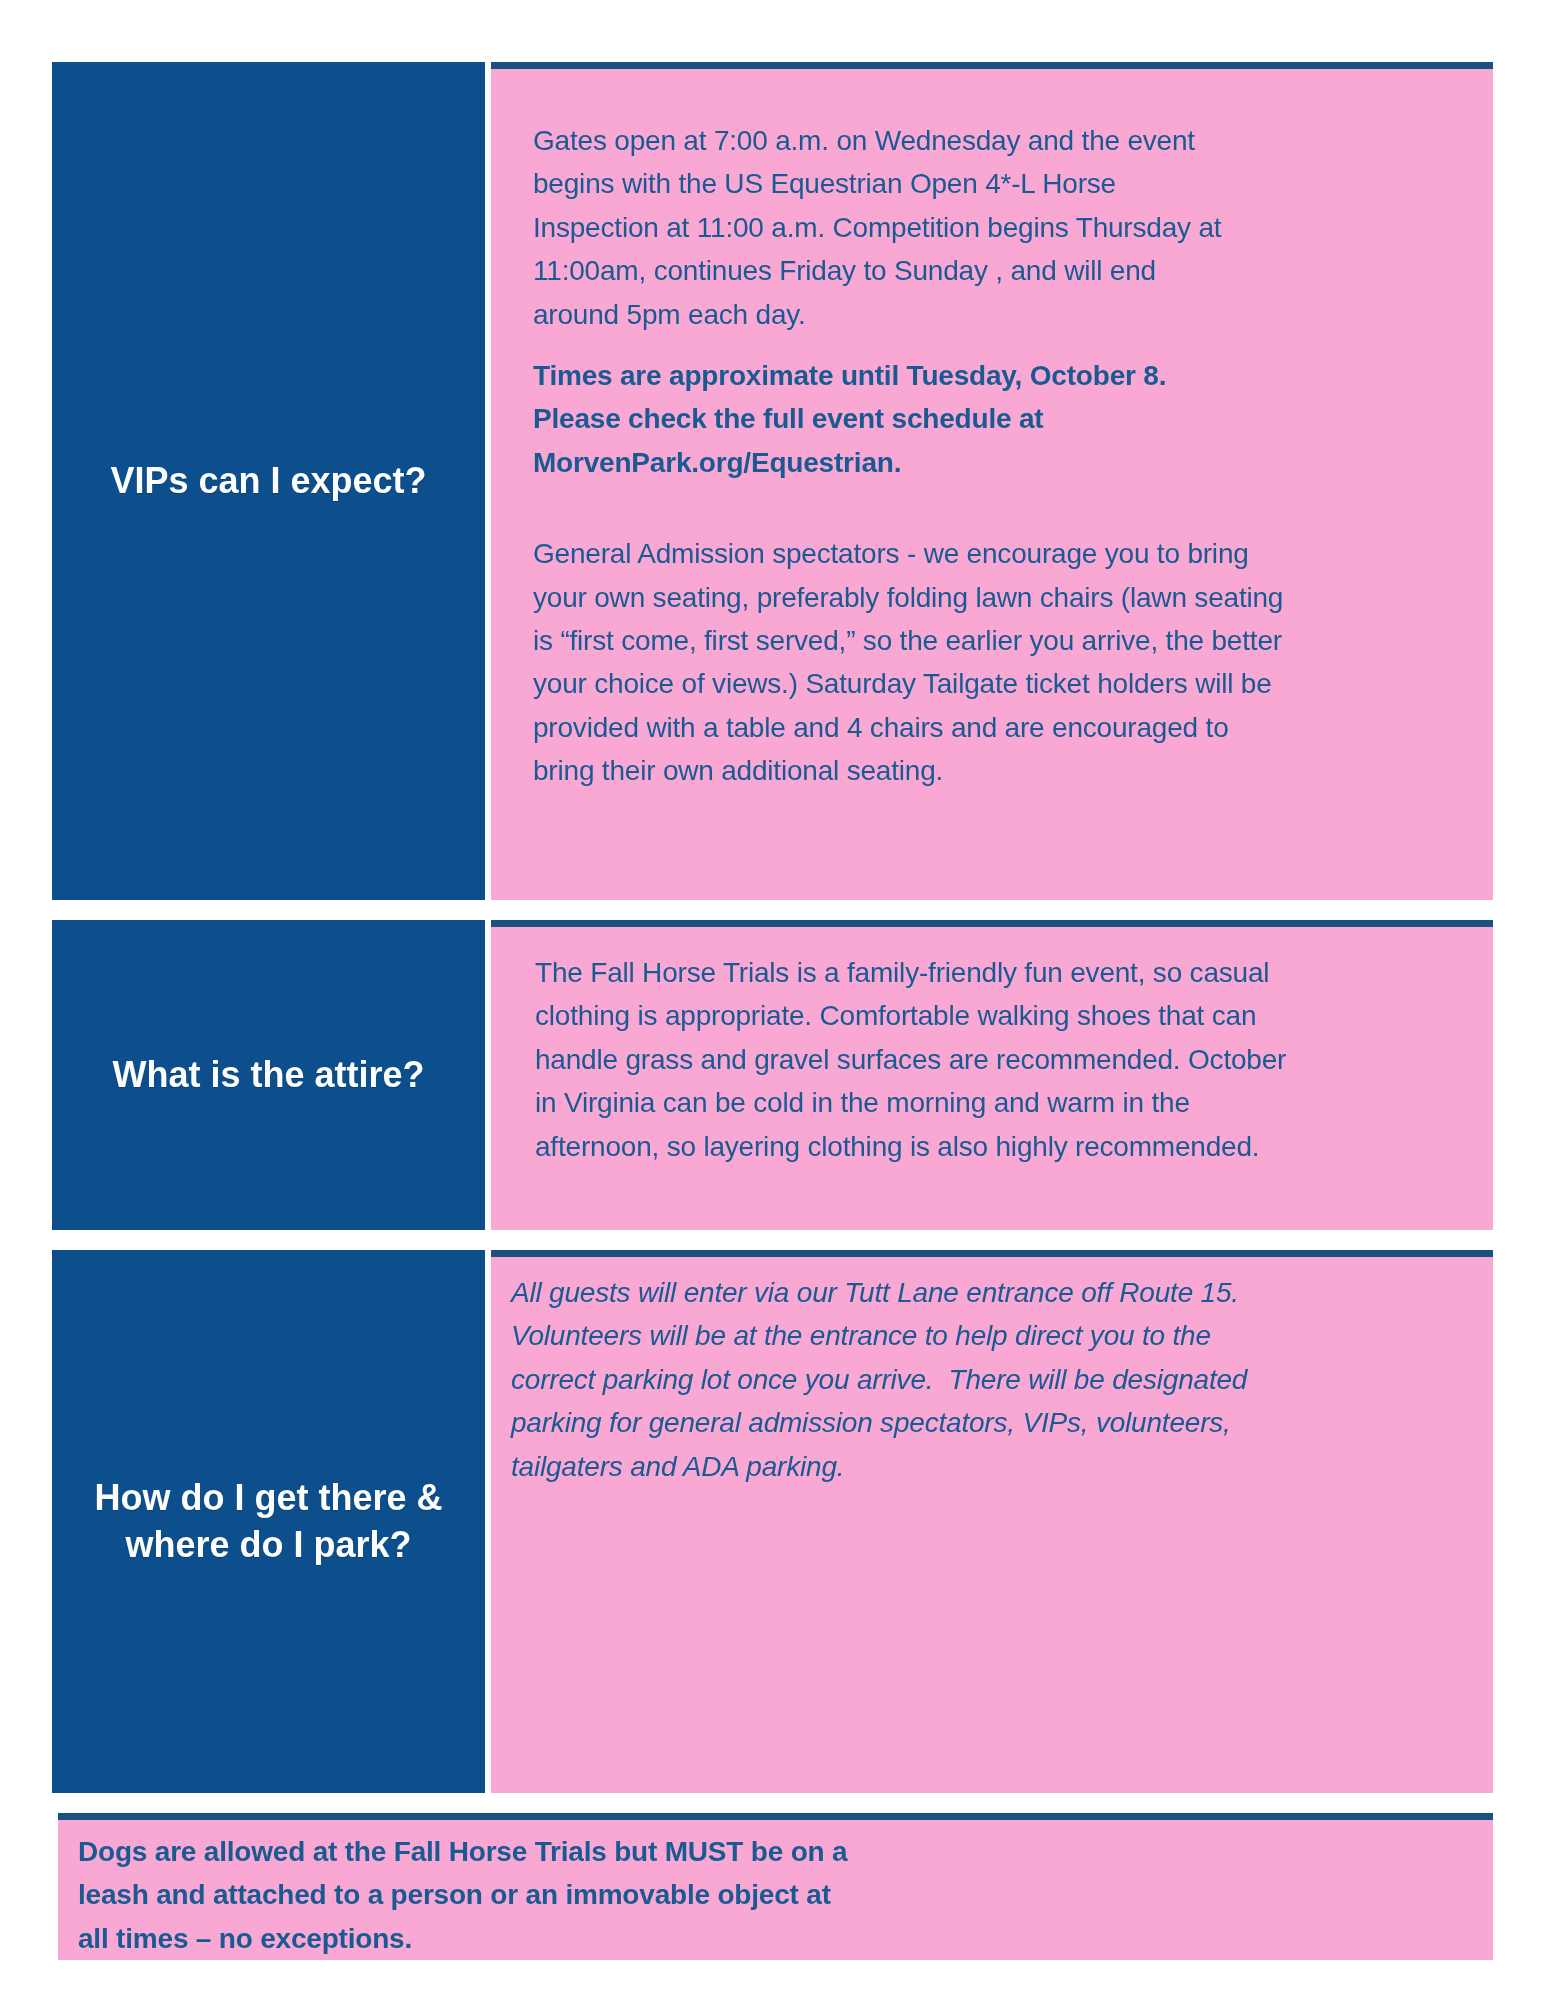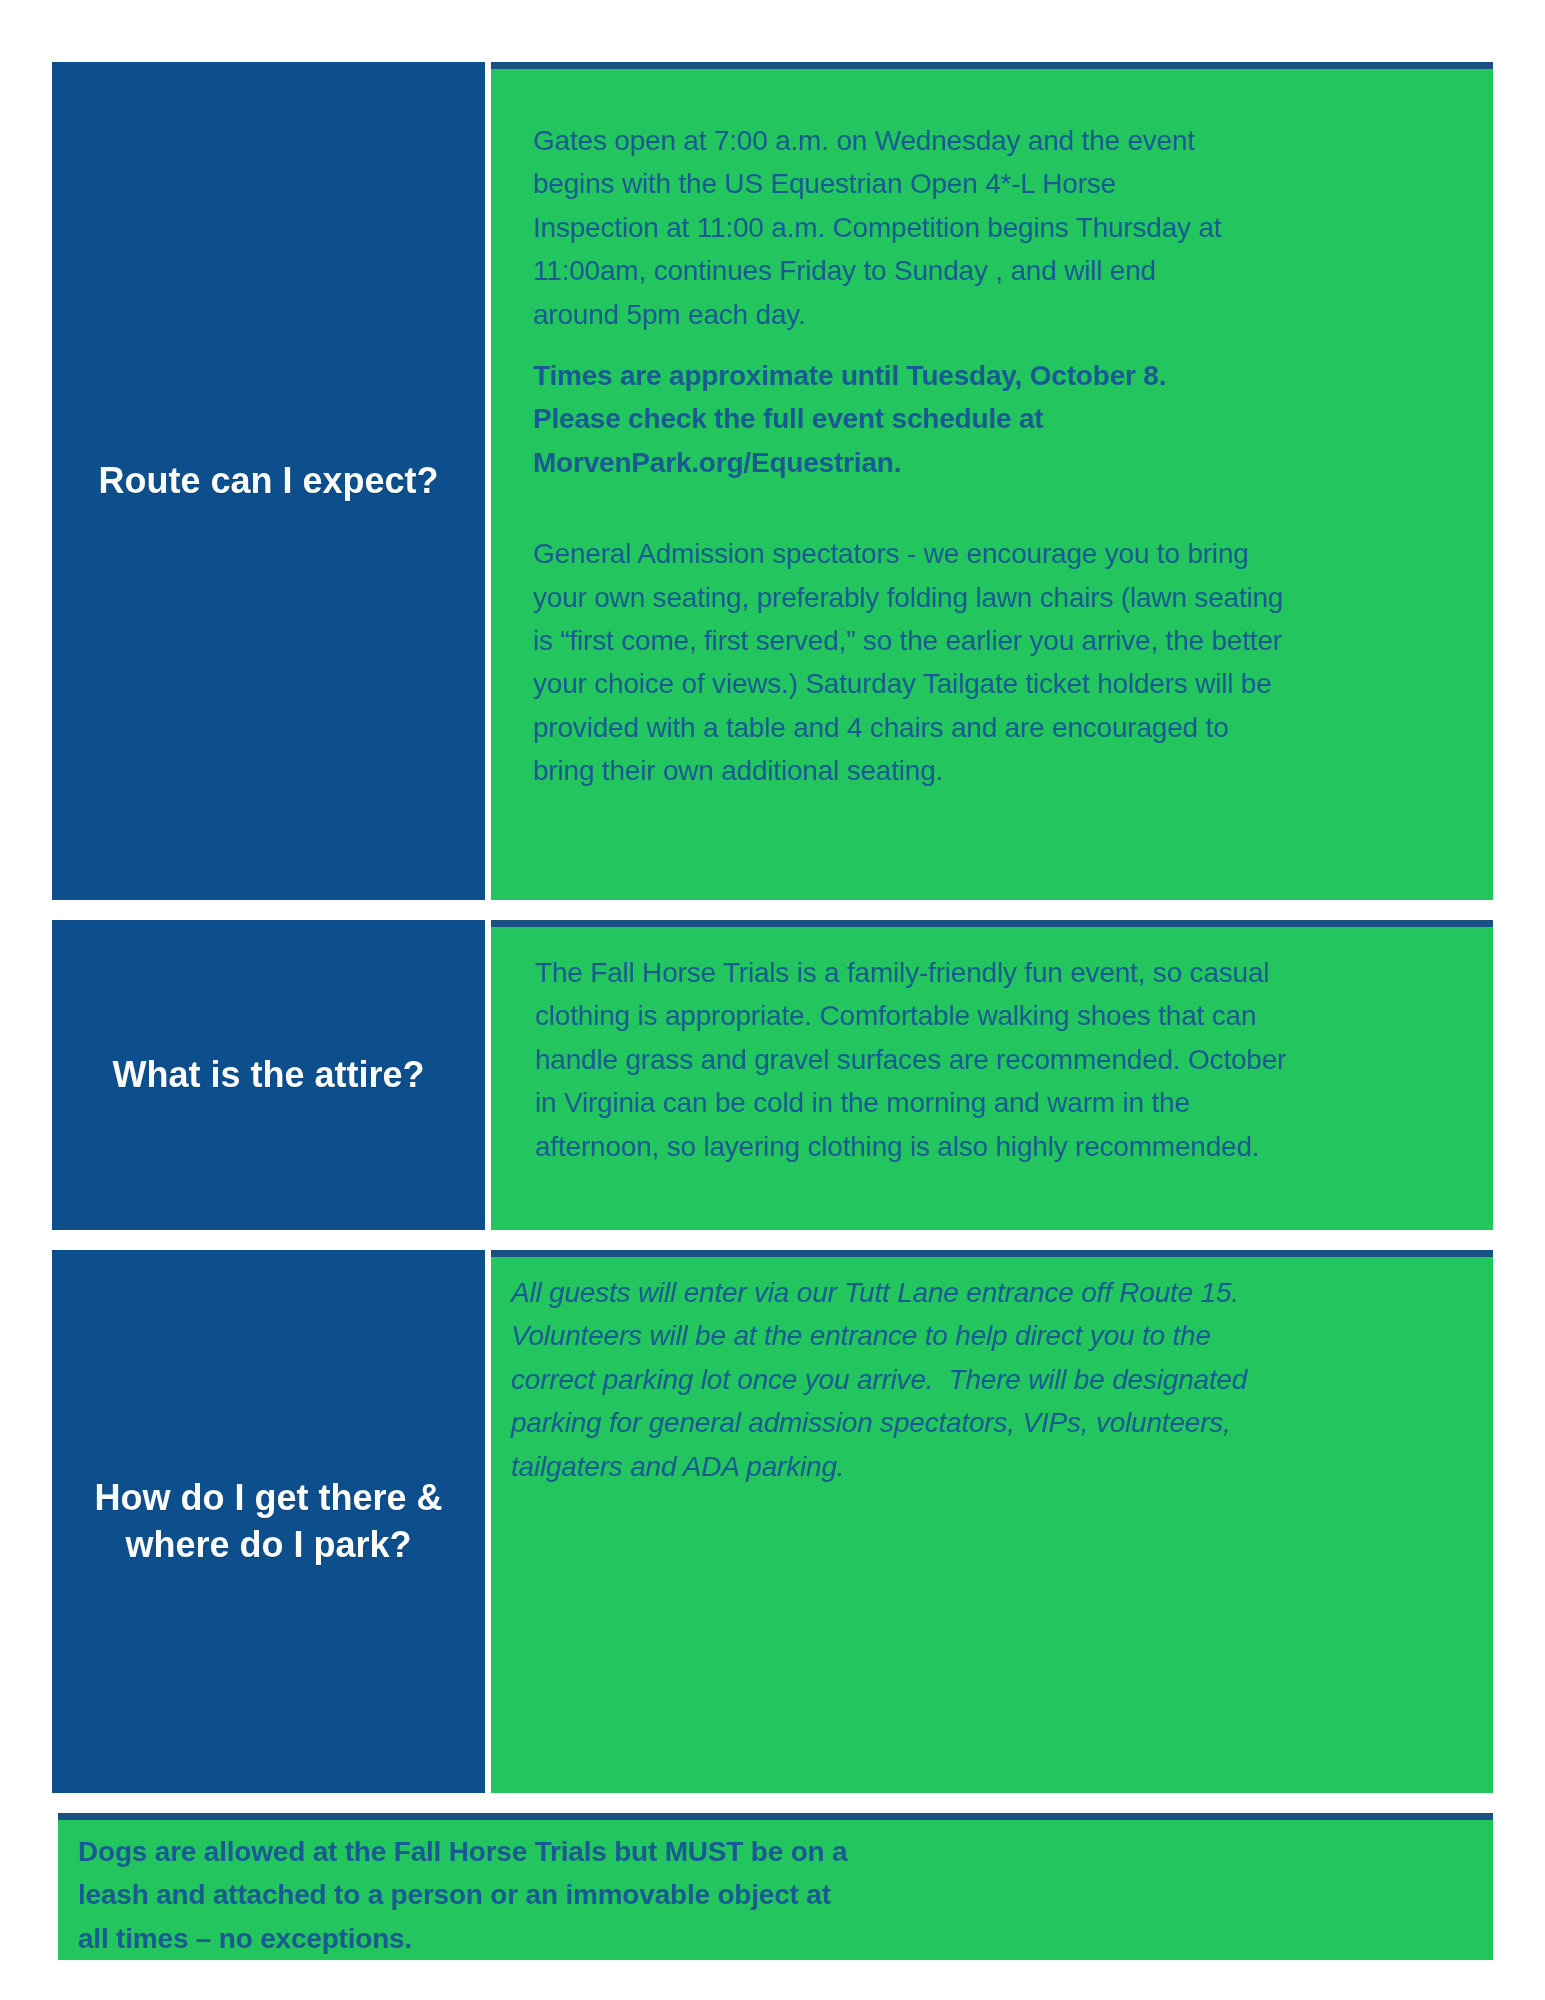--- a/index.html
+++ b/index.html
@@ -38,21 +38,21 @@
     font-size: 36px;
     line-height: 1.3;
     white-space: pre;
     text-shadow: 0 1px 1px rgba(0,0,0,0.18);
   }
   .a-cell {
     flex: 1 1 auto;
     margin-left: 6px;
     border-top: 7px solid #1b5180;
     box-sizing: border-box;
-    background: #22c55e;
+    background: #f9a8d4;
   }
   .para {
     margin: 0;
     color: #1a5a92;
     font-size: 28px;
     line-height: 1.55;
     white-space: pre;
     letter-spacing: -0.2px;
   }
   .para.bold {
@@ -73,21 +73,21 @@
 
   .row-3 .q-cell { min-height: 160px; }
   .row-3 .a-cell { padding: 10px 8px 0 20px; }
 </style>
 </head>
 <body>
 
 <div class="faq-table">
 
   <div class="faq-row row-0">
-    <div class="q-cell">Route can I expect?</div>
+    <div class="q-cell">VIPs can I expect?</div>
     <div class="a-cell">
       <p class="para p-0">Gates open at 7:00 a.m. on Wednesday and the event
 begins with the US Equestrian Open 4*-L Horse
 Inspection at 11:00 a.m. Competition begins Thursday at
 11:00am, continues Friday to Sunday , and will end
 around 5pm each day.</p>
       <p class="para bold p-1">Times are approximate until Tuesday, October 8.
 Please check the full event schedule at
 MorvenPark.org/Equestrian.</p>
       <p class="para p-2">General Admission spectators - we encourage you to bring

